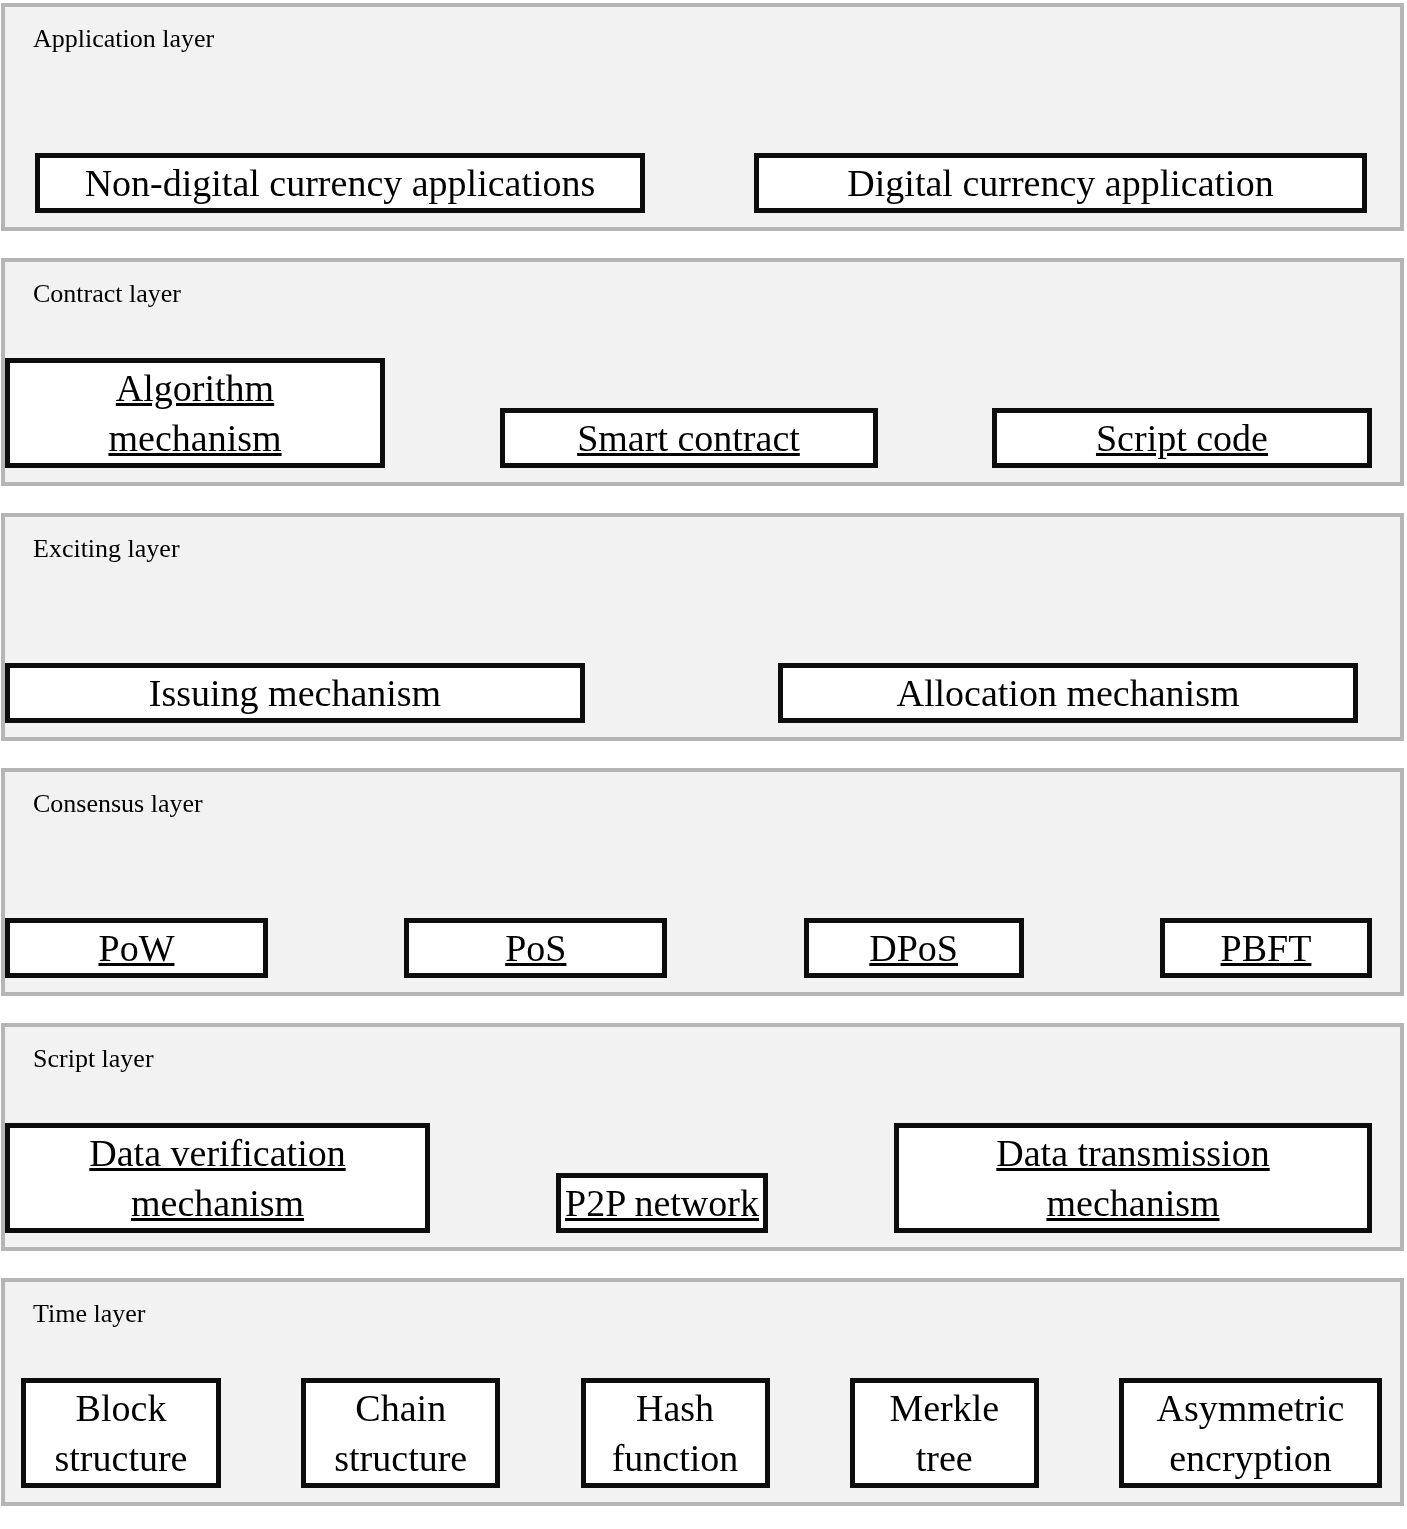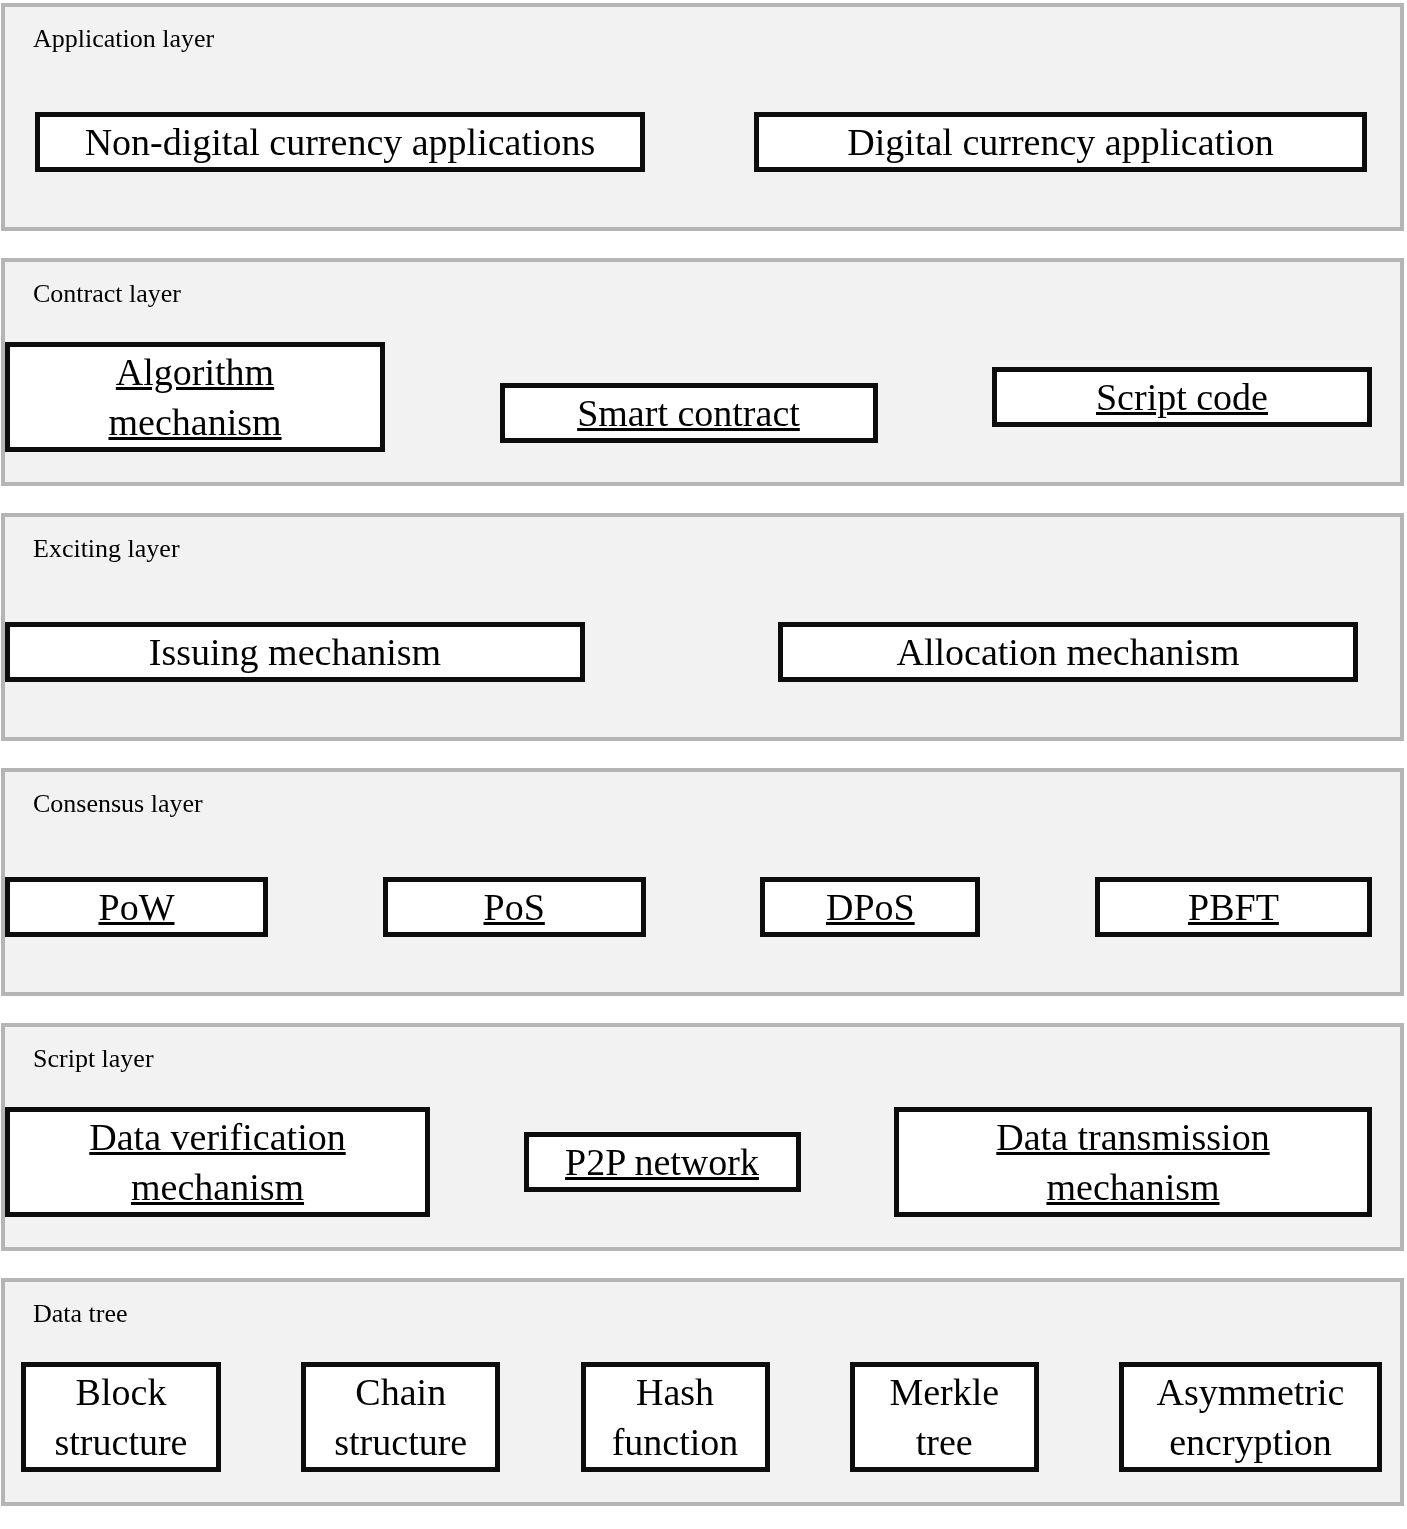--- a/index.html
+++ b/index.html
@@ -22,21 +22,21 @@
   .layer-label {
     font-size: 26px;
     line-height: 44px;
     padding-left: 28px;
     margin-bottom: 9px;
     white-space: nowrap;
   }
   .boxes {
     display: flex;
     justify-content: space-between;
-    align-items: center;
+    align-items: flex-end;
     height: 143px;
   }
   .box {
     background: var(--box-fill, #ffffff);
     border: 5px solid var(--box-border, #0d0d0d);
     display: flex;
     align-items: center;
     justify-content: center;
     text-align: center;
     font-size: 38px;
@@ -45,21 +45,21 @@
   .box span { display: inline-block; }
   
   .pad30 { padding-left: 30px; padding-right: 33px; }
   .pad28 { padding-right: 28px; text-decoration: underline; }
   .pad42 { padding-right: 42px; }
   .pad15 { padding-left: 16px; padding-right: 18px; }
   
   .w610 { width: 610px; } .w613 { width: 613px; }
   .w380 { width: 380px; } .w378 { width: 378px; margin-top: 33px; }
   .w580 { width: 580px; }
-  .w263 { width: 263px; } .w266 { width: 220px; } .w265 { width: 277px; }
+  .w263 { width: 263px; } .w266 { width: 220px; } .w265 { width: 212px; }
   .w425 { width: 425px; } .w478 { width: 478px; }
   .w199 { width: 199px; } .w200 { width: 200px; } .w189 { width: 189px; }
   
   .mw230 span { max-width: 230px; }
   .mw340 span { max-width: 340px; }
   .mw360 span { max-width: 360px; }
   .mw130 span { max-width: 130px; }
   .mw150 span { max-width: 150px; }
 </style>
 </head>
@@ -131,21 +131,21 @@
     <div class="box w265">
       <span>P2P network</span>
     </div>
     <div class="box w478 mw360">
       <span>Data transmission mechanism</span>
     </div>
   </div>
 </div>
 
 <div class="layer">
-  <div class="layer-label">Data tree</div>
+  <div class="layer-label">Time layer</div>
   <div class="boxes pad15">
     <div class="box w200 mw150">
       <span>Block structure</span>
     </div>
     <div class="box w199 mw150">
       <span>Chain structure</span>
     </div>
     <div class="box w189 mw150">
       <span>Hash function</span>
     </div>

